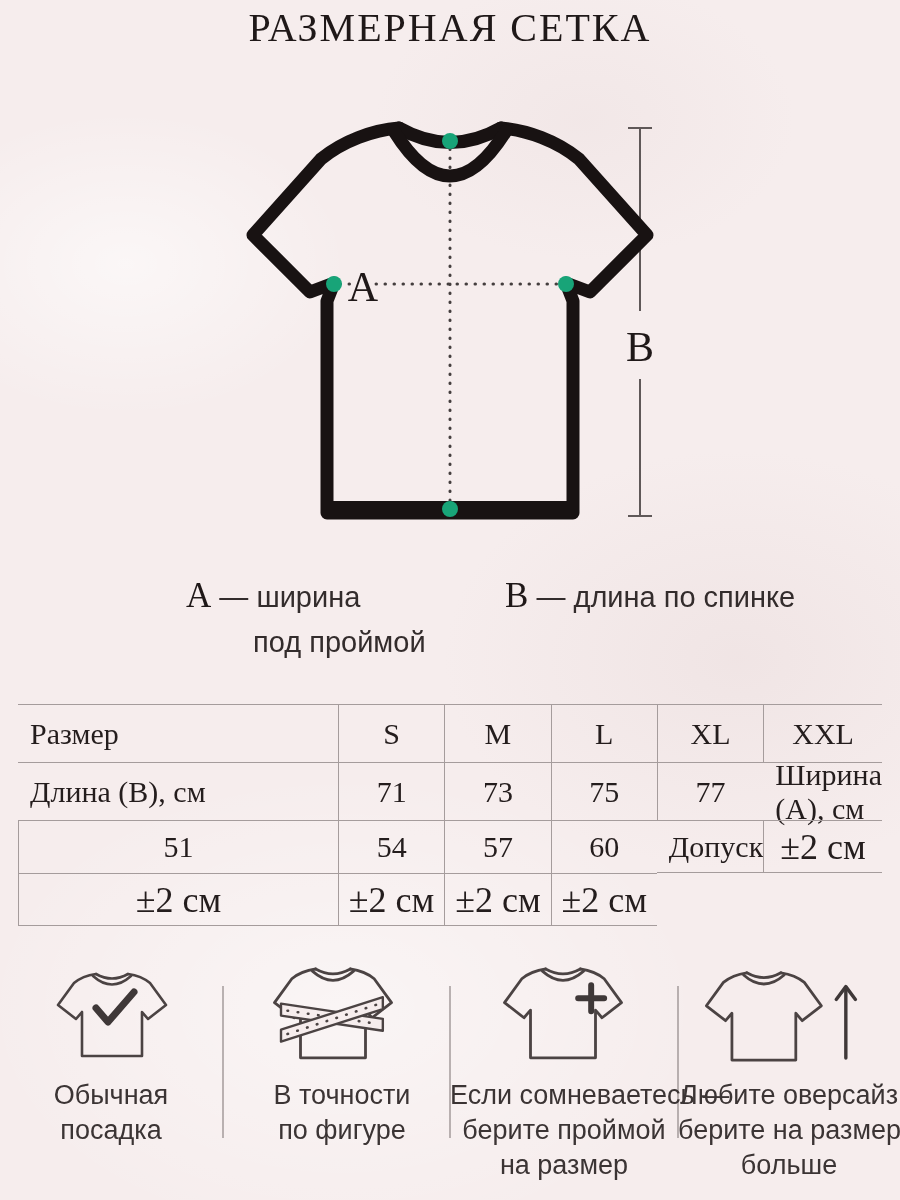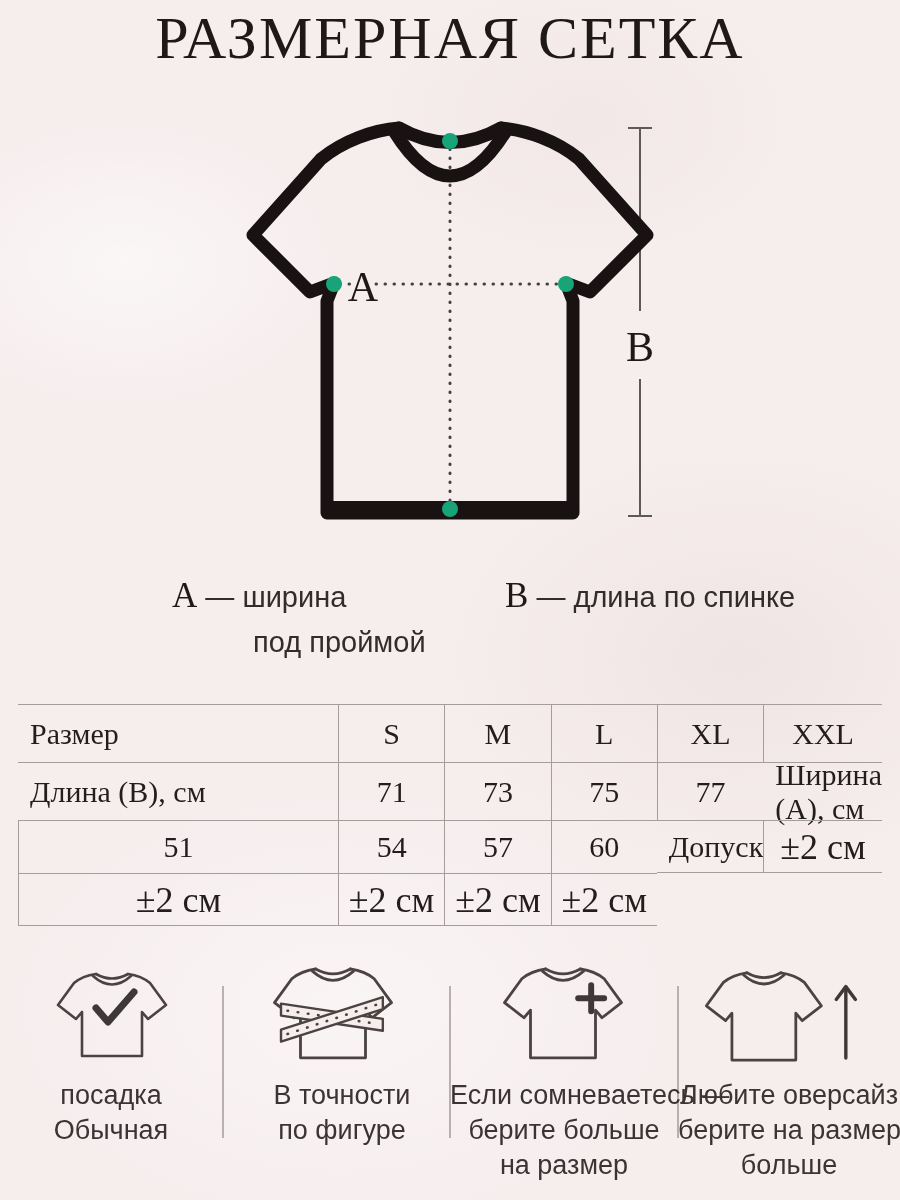--- a/index.html
+++ b/index.html
@@ -19,21 +19,21 @@
       radial-gradient(ellipse 320px 220px at 14% 22%, rgba(255,255,255,.55), transparent 70%),
       radial-gradient(ellipse 420px 300px at 82% 55%, rgba(229,213,213,.35), transparent 70%),
       radial-gradient(ellipse 520px 340px at 38% 84%, rgba(255,255,255,.45), transparent 70%),
       radial-gradient(ellipse 300px 200px at 65% 10%, rgba(232,218,218,.30), transparent 70%),
       var(--bg);
     color:var(--ink);
   }
   .page-title{
     position:absolute;top:4px;left:0;right:0;text-align:center;
     font-family:"Liberation Serif",serif;font-weight:400;
-    font-size:60px;letter-spacing:2px;color:var(--ink);
+    font-size:40px;letter-spacing:2px;color:var(--ink);
   }
   
   .diagram-svg{position:absolute;left:230px;top:95px;}
   .shirt-stroke{fill:none;stroke:#181212;stroke-width:13;stroke-linejoin:round;stroke-linecap:round;}
   .hem-stroke{fill:none;stroke:#181212;stroke-width:16;stroke-linecap:butt;}
   .dotted{fill:none;stroke:#443e3e;stroke-width:3;stroke-dasharray:0.5 8.5;stroke-linecap:round;}
   .measure{fill:none;stroke:#5f5858;stroke-width:2;stroke-linecap:butt;}
   .dot{fill:var(--accent);}
   .dim-letter{
     font-family:"Liberation Serif",serif;font-size:42px;fill:var(--ink);
@@ -100,21 +100,21 @@
     <text class="dim-letter" x="410" y="266">B</text>
 
     <g>
       <circle class="dot" cx="220" cy="46" r="8"></circle>
       <circle class="dot" cx="104" cy="189" r="8"></circle>
       <circle class="dot" cx="336" cy="189" r="8"></circle>
       <circle class="dot" cx="220" cy="414" r="8"></circle>
     </g>
   </svg>
 
-  <div class="legend-line" style="left:172px;top:576px;">
+  <div class="legend-line" style="left:186px;top:576px;">
     <span class="legend-letter">A</span>
     <span>— ширина</span>
   </div>
   <div class="legend-line" style="left:253px;top:626px;">
     <span>под проймой</span>
   </div>
   <div class="legend-line" style="left:505px;top:576px;">
     <span class="legend-letter">B</span>
     <span>— длина по спинке</span>
   </div>
@@ -180,30 +180,30 @@
     <path class="icon-stroke" d="M44,10 C37,11 28,14 22,19 L6,41 L24,55 L30,48 L30,92 L90,92 L90,48 L96,55 L114,41 L98,19 C92,14 83,11 76,10"></path>
     <path class="icon-stroke" d="M44,10 Q60,19 76,10"></path>
     <path class="icon-stroke" d="M41,12 Q60,29 79,12"></path>
     <g>
       <path class="icon-thick" style="stroke-width:3.2;" d="M137,90 V24"></path>
       <path class="icon-thick" style="stroke-width:3.2;" d="M128,35 L137,23 L146,35"></path>
     </g>
   </svg>
 
   <div class="fit-caption" style="left:0px;width:222px;">
+    <div>Обычная</div>
     <div>посадка</div>
-    <div>Обычная</div>
   </div>
   <div class="fit-caption" style="left:222px;width:240px;">
     <div>В точности</div>
     <div>по фигуре</div>
   </div>
   <div class="fit-caption" style="left:450px;width:228px;">
     <div>Если сомневаетесь —</div>
-    <div>берите больше</div>
+    <div>берите проймой</div>
     <div>на размер</div>
   </div>
   <div class="fit-caption" style="left:678px;width:222px;">
     <div>Любите оверсайз</div>
     <div>берите на размер</div>
     <div>больше</div>
   </div>
 
 </div>
 

